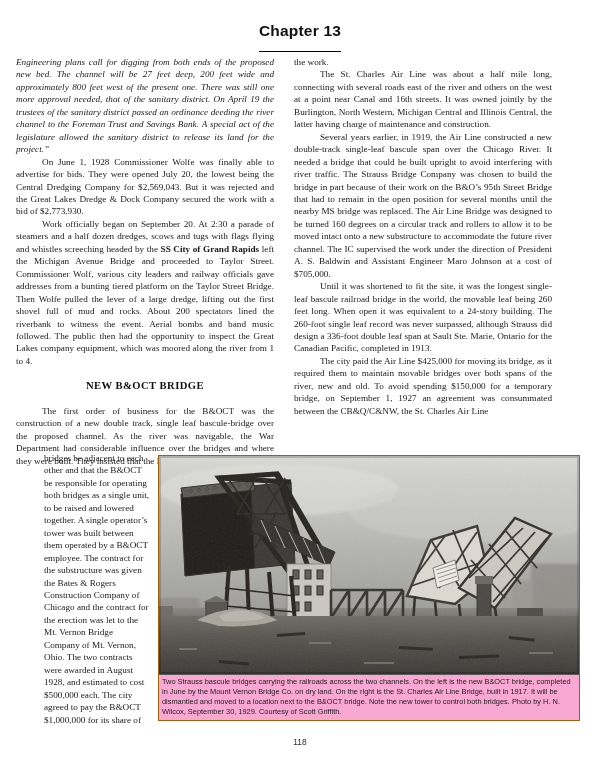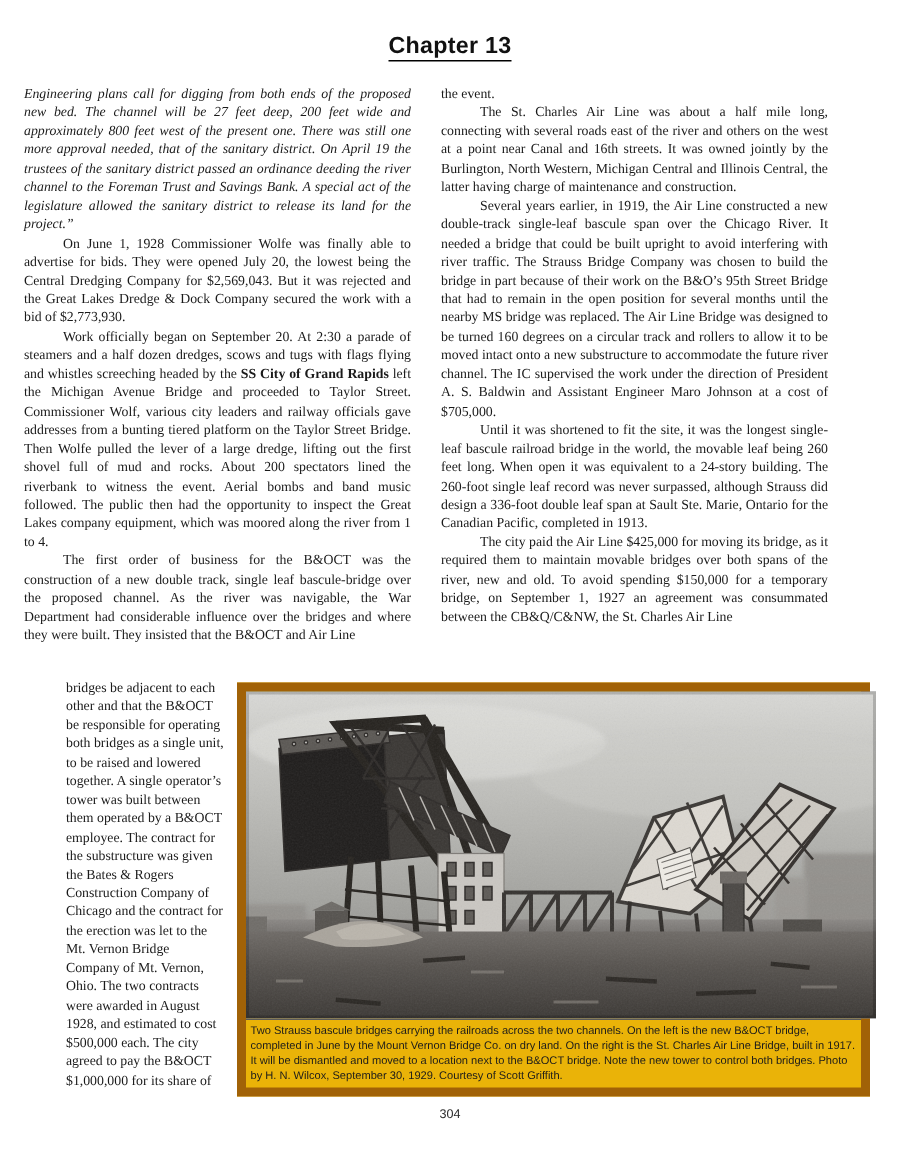--- a/index.html
+++ b/index.html
@@ -30,21 +30,21 @@
     left: 0;
     width: 600px;
     text-align: center;
   }
   .chapter-head span {
     font-family: "Liberation Sans", sans-serif;
     font-weight: bold;
     font-size: 15.5px;
     letter-spacing: 0.2px;
     border-bottom: 1.6px solid #000;
-    padding-bottom: 1px;
+    padding-bottom: 12px;
     color: #111;
   }
 
   
   .columns {
     position: absolute;
     top: 56px;
     left: 16px;
     width: 536px;
     height: 400px;
@@ -100,23 +100,23 @@
     color: #1a1a1a;
   }
   .wrap-col p { margin: 0; }
 
   
   .photo-block {
     position: absolute;
     left: 114px;
     top: 3px;
     width: 422px;
-    border: 6px solid #a16207;
+    border: 1px solid #a16207;
     box-sizing: border-box;
-    background: #eab308;
+    background: #f9a8d4;
   }
   .photo {
     position: relative;
     width: 420px;
     height: 218px;
     overflow: hidden;
     background: #8d8d8d;
     display: block;
   }
   .photo svg { display: block; }
@@ -151,25 +151,26 @@
   <div class="chapter-head">
     <span>Chapter 13</span>
   </div>
 
   <div class="columns">
 
     <div class="col col-left">
       <p class="italic">Engineering plans call for digging from both ends of the proposed new bed. The channel will be 27 feet deep, 200 feet wide and approximately 800 feet west of the present one. There was still one more approval needed, that of the sanitary district. On April 19 the trustees of the sanitary district passed an ordinance deeding the river channel to the Foreman Trust and Savings Bank. A special act of the legislature allowed the sanitary district to release its land for the project.”</p>
       <p class="p-indent">On June 1, 1928 Commissioner Wolfe was finally able to advertise for bids. They were opened July 20, the lowest being the Central Dredging Company for $2,569,043. But it was rejected and the Great Lakes Dredge &amp; Dock Company secured the work with a bid of $2,773,930.</p>
       <p class="p-indent"><span>Work officially began on September 20. At 2:30 a parade of steamers and a half dozen dredges, scows and tugs with flags flying and whistles screeching headed by the </span><span class="bold">SS City of Grand Rapids</span><span> left the Michigan Avenue Bridge and proceeded to Taylor Street. Commissioner Wolf, various city leaders and railway officials gave addresses from a bunting tiered platform on the Taylor Street Bridge. Then Wolfe pulled the lever of a large dredge, lifting out the first shovel full of mud and rocks. About 200 spectators lined the riverbank to witness the event. Aerial bombs and band music followed. The public then had the opportunity to inspect the Great Lakes company equipment, which was moored along the river from 1 to 4.</span></p>
+      <div class="section-head">NEW B&amp;OCT BRIDGE</div>
       <p class="p-indent">The first order of business for the B&amp;OCT was the construction of a new double track, single leaf bascule-bridge over the proposed channel. As the river was navigable, the War Department had considerable influence over the bridges and where they were built. They insisted that the B&amp;OCT and Air Line</p>
     </div>
 
     <div class="col col-right">
-      <p>the event.</p>
+      <p>the work.</p>
       <p class="p-indent">The St. Charles Air Line was about a half mile long, connecting with several roads east of the river and others on the west at a point near Canal and 16th streets. It was owned jointly by the Burlington, North Western, Michigan Central and Illinois Central, the latter having charge of maintenance and construction.</p>
       <p class="p-indent">Several years earlier, in 1919, the Air Line constructed a new double-track single-leaf bascule span over the Chicago River. It needed a bridge that could be built upright to avoid interfering with river traffic. The Strauss Bridge Company was chosen to build the bridge in part because of their work on the B&amp;O’s 95th Street Bridge that had to remain in the open position for several months until the nearby MS bridge was replaced. The Air Line Bridge was designed to be turned 160 degrees on a circular track and rollers to allow it to be moved intact onto a new substructure to accommodate the future river channel. The IC supervised the work under the direction of President A. S. Baldwin and Assistant Engineer Maro Johnson at a cost of $705,000.</p>
       <p class="p-indent">Until it was shortened to fit the site, it was the longest single-leaf bascule railroad bridge in the world, the movable leaf being 260 feet long. When open it was equivalent to a 24-story building. The 260-foot single leaf record was never surpassed, although Strauss did design a 336-foot double leaf span at Sault Ste. Marie, Ontario for the Canadian Pacific, completed in 1913.</p>
       <p class="p-indent">The city paid the Air Line $425,000 for moving its bridge, as it required them to maintain movable bridges over both spans of the river, new and old. To avoid spending $150,000 for a temporary bridge, on September 1, 1927 an agreement was consummated between the CB&amp;Q/C&amp;NW, the St. Charles Air Line</p>
     </div>
   </div>
 
   <div class="lower">
 
     <div class="wrap-col">
@@ -354,15 +355,15 @@
 
           <rect x="0" y="0" width="420" height="218" filter="url(#grain)" opacity="0.55"></rect>
 
           <rect x="0" y="0" width="420" height="218" fill="none" stroke="#000" stroke-opacity="0.18" stroke-width="4"></rect>
         </svg>
       </div>
       <figcaption class="caption">Two Strauss bascule bridges carrying the railroads across the two channels. On the left is the new B&amp;OCT bridge, completed in June by the Mount Vernon Bridge Co. on dry land. On the right is the St. Charles Air Line Bridge, built in 1917. It will be dismantled and moved to a location next to the B&amp;OCT bridge. Note the new tower to control both bridges. Photo by H. N. Wilcox, September 30, 1929. Courtesy of Scott Griffith.</figcaption>
     </figure>
   </div>
 
-  <div class="folio">304</div>
+  <div class="folio">118</div>
 
 </div>
 
 </body></html>

